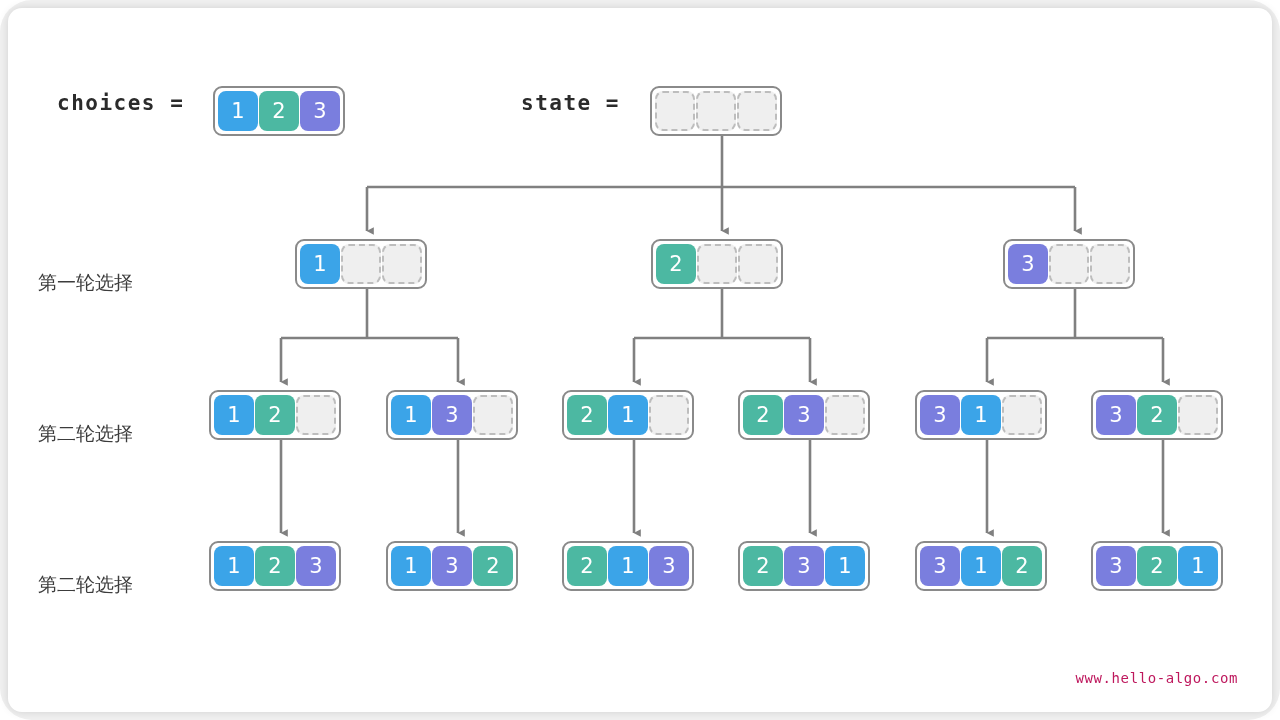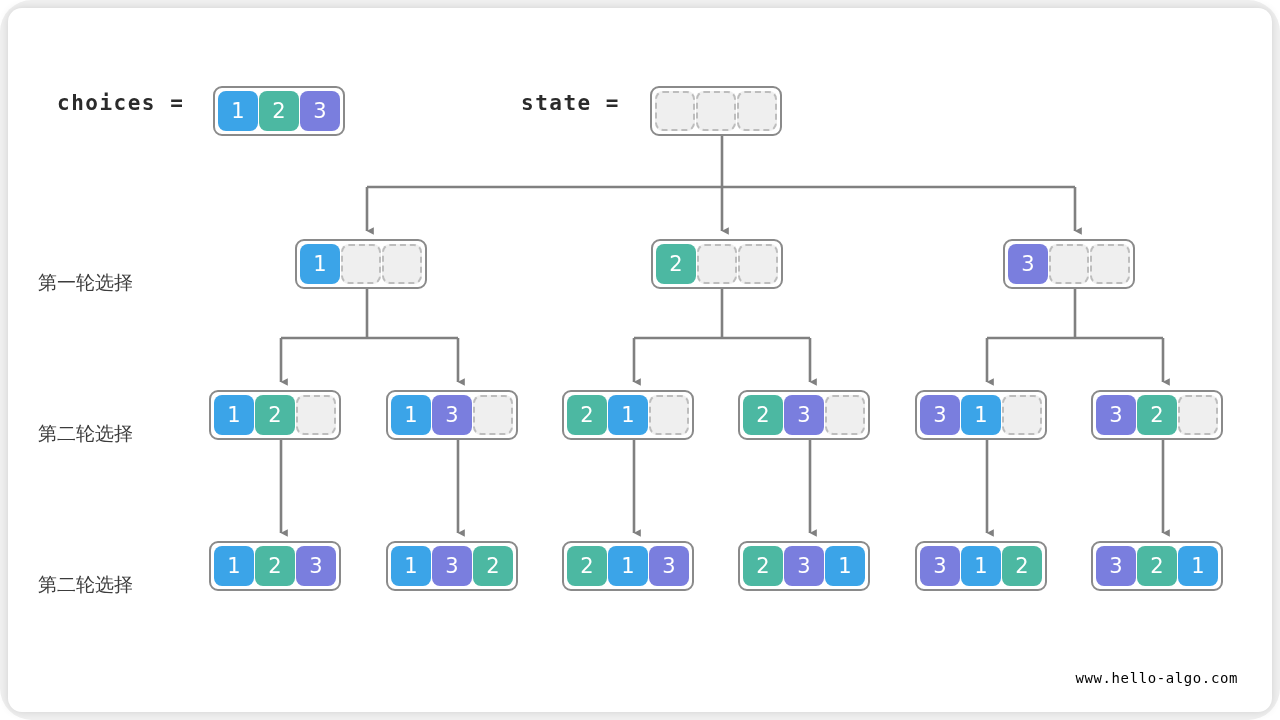--- a/index.html
+++ b/index.html
@@ -55,21 +55,21 @@
     color: #3c3c3c;
     white-space: nowrap;
     margin-top: 20px;
   }
   .footer {
     position: absolute;
     right: 42px;
     bottom: 34px;
     font-family: "DejaVu Sans Mono", "Liberation Mono", monospace;
     font-size: 14px;
-    color: #000000;
+    color: #be185d;
     letter-spacing: 0.6px;
     white-space: nowrap;
     margin-left: 44px;
   }
 
   
   .arr {
     position: absolute;
     display: flex;
     align-items: center;

